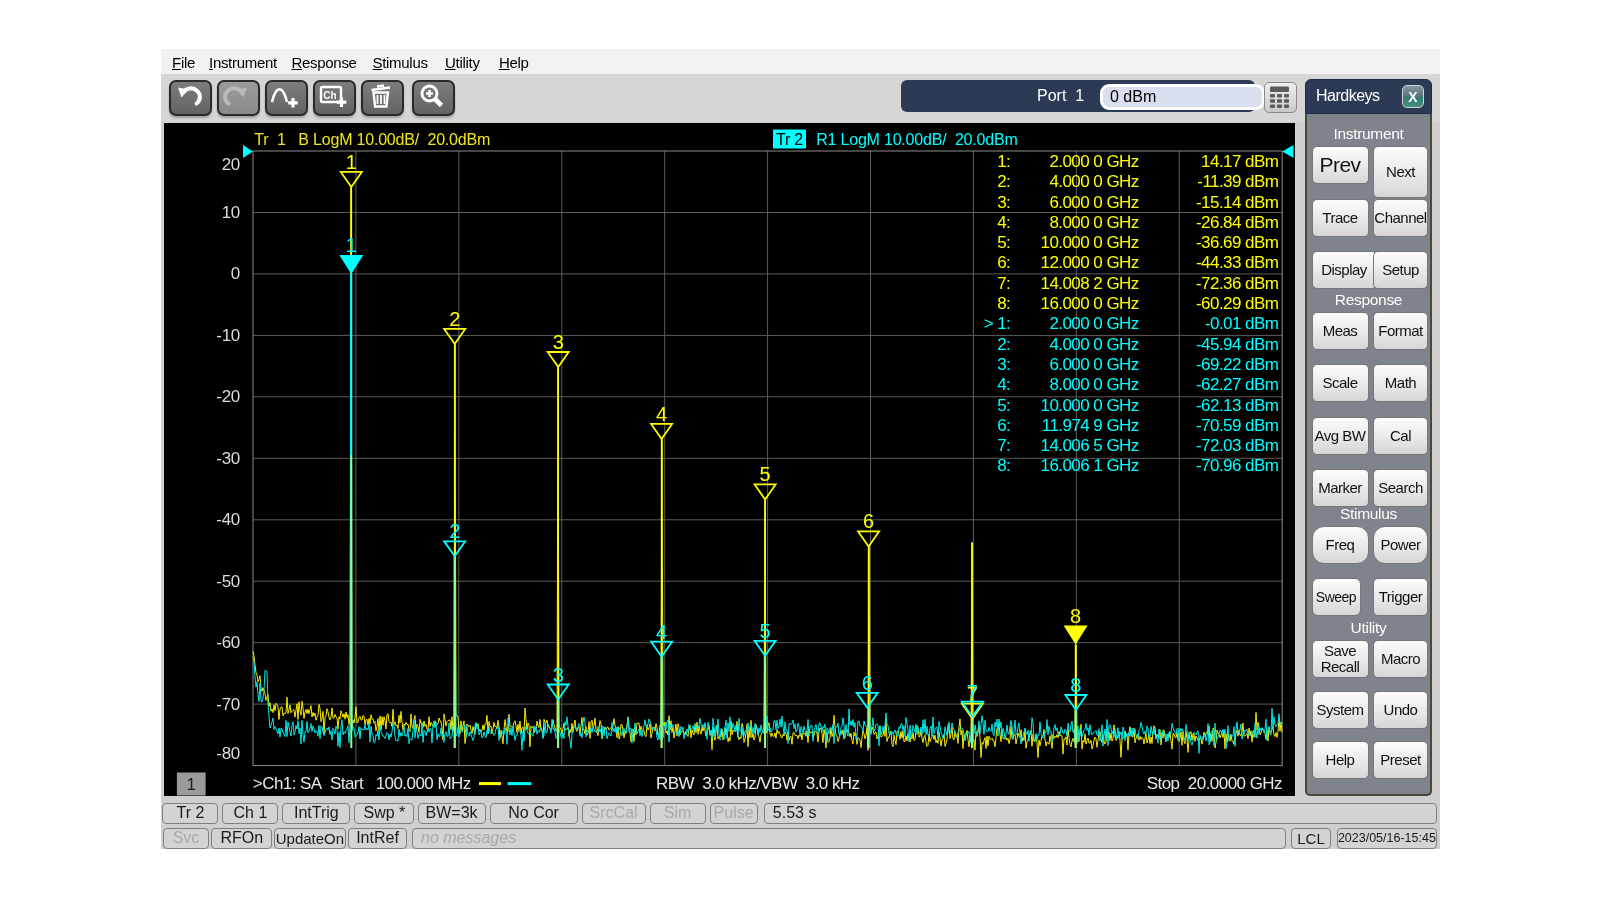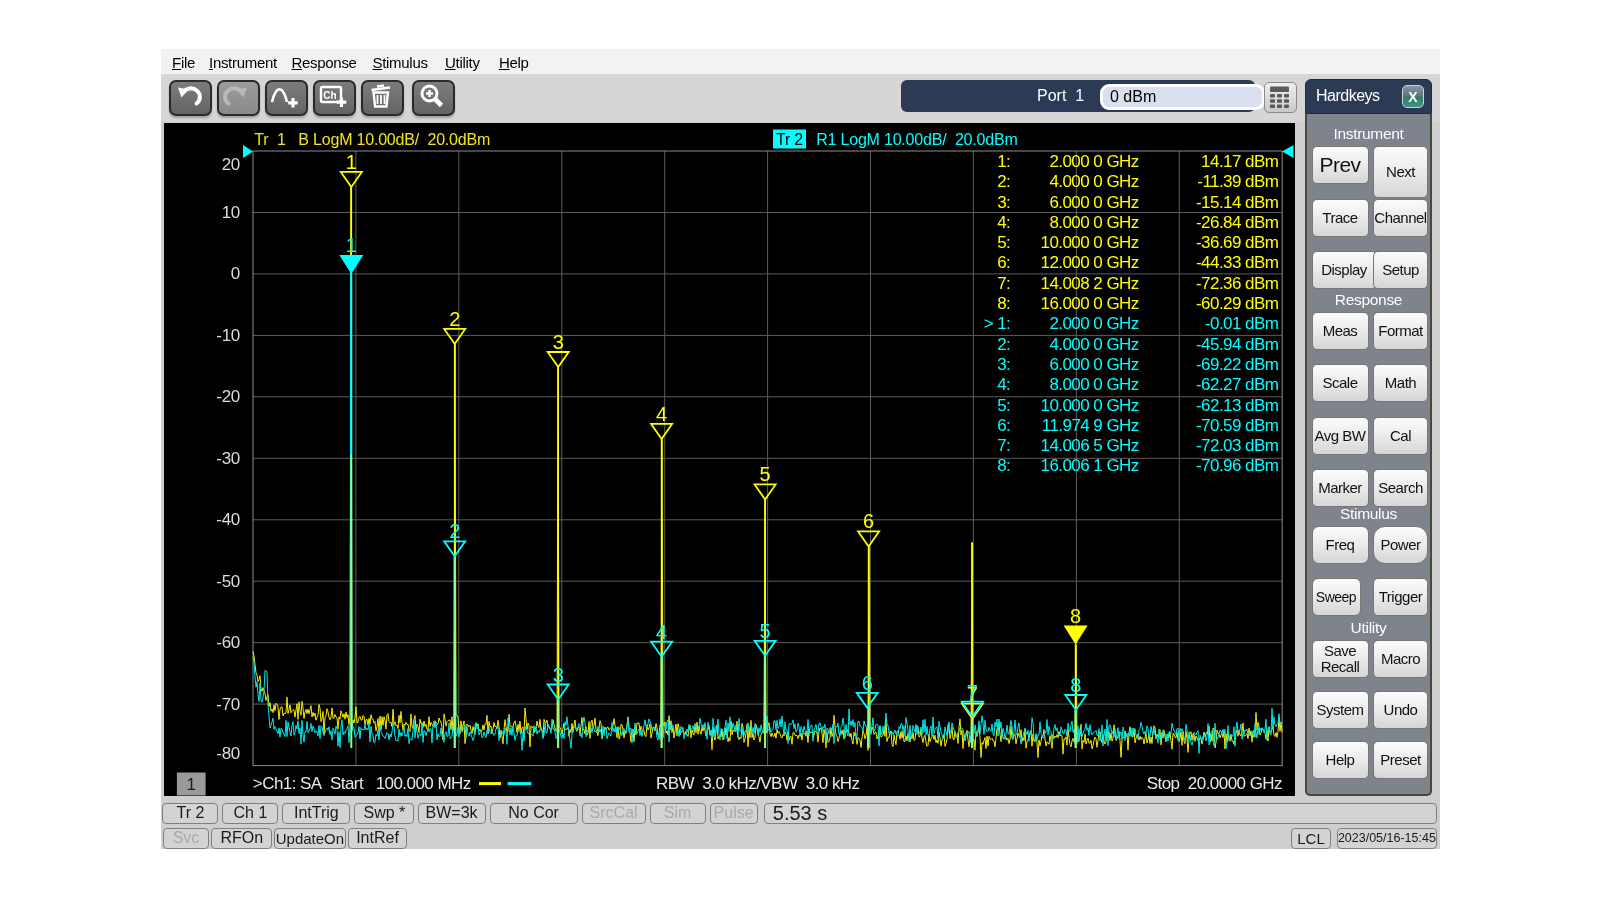--- a/index.html
+++ b/index.html
@@ -221,40 +221,41 @@
       <div style="position:absolute;left:0;top:211.5px;width:127px;text-align:center;font-size:15.5px;letter-spacing:-0.3px;color:#fff">Response</div>
       <div style="position:absolute;width:57px;left:6.5px;top:232.5px;height:38px;background:linear-gradient(180deg,#fcfcfc,#ececec 45%,#d6d6d6);border:1px solid #777;border-radius:5px;display:flex;align-items:center;justify-content:center;font-size:15px;letter-spacing:-0.5px;color:#111;line-height:16px;text-align:center;white-space:nowrap;box-sizing:border-box">Meas</div>
       <div style="position:absolute;width:55px;left:68px;top:232.5px;height:38px;background:linear-gradient(180deg,#fcfcfc,#ececec 45%,#d6d6d6);border:1px solid #777;border-radius:5px;display:flex;align-items:center;justify-content:center;font-size:15px;letter-spacing:-0.5px;color:#111;line-height:16px;text-align:center;white-space:nowrap;box-sizing:border-box">Format</div>
       <div style="position:absolute;width:57px;left:6.5px;top:285.0px;height:38px;background:linear-gradient(180deg,#fcfcfc,#ececec 45%,#d6d6d6);border:1px solid #777;border-radius:5px;display:flex;align-items:center;justify-content:center;font-size:15px;letter-spacing:-0.5px;color:#111;line-height:16px;text-align:center;white-space:nowrap;box-sizing:border-box">Scale</div>
       <div style="position:absolute;width:55px;left:68px;top:285.0px;height:38px;background:linear-gradient(180deg,#fcfcfc,#ececec 45%,#d6d6d6);border:1px solid #777;border-radius:5px;display:flex;align-items:center;justify-content:center;font-size:15px;letter-spacing:-0.5px;color:#111;line-height:16px;text-align:center;white-space:nowrap;box-sizing:border-box">Math</div>
       <div style="position:absolute;width:57px;left:6.5px;top:337.5px;height:38px;background:linear-gradient(180deg,#fcfcfc,#ececec 45%,#d6d6d6);border:1px solid #777;border-radius:5px;display:flex;align-items:center;justify-content:center;font-size:15px;letter-spacing:-0.5px;color:#111;line-height:16px;text-align:center;white-space:nowrap;box-sizing:border-box">Avg BW</div>
       <div style="position:absolute;width:55px;left:68px;top:337.5px;height:38px;background:linear-gradient(180deg,#fcfcfc,#ececec 45%,#d6d6d6);border:1px solid #777;border-radius:5px;display:flex;align-items:center;justify-content:center;font-size:15px;letter-spacing:-0.5px;color:#111;line-height:16px;text-align:center;white-space:nowrap;box-sizing:border-box">Cal</div>
       <div style="position:absolute;width:57px;left:6.5px;top:390.0px;height:38px;background:linear-gradient(180deg,#fcfcfc,#ececec 45%,#d6d6d6);border:1px solid #777;border-radius:5px;display:flex;align-items:center;justify-content:center;font-size:15px;letter-spacing:-0.5px;color:#111;line-height:16px;text-align:center;white-space:nowrap;box-sizing:border-box">Marker</div>
       <div style="position:absolute;width:55px;left:68px;top:390.0px;height:38px;background:linear-gradient(180deg,#fcfcfc,#ececec 45%,#d6d6d6);border:1px solid #777;border-radius:5px;display:flex;align-items:center;justify-content:center;font-size:15px;letter-spacing:-0.5px;color:#111;line-height:16px;text-align:center;white-space:nowrap;box-sizing:border-box">Search</div>
       <div style="position:absolute;left:0;top:425.5px;width:127px;text-align:center;font-size:15.5px;letter-spacing:-0.3px;color:#fff">Stimulus</div>
-      <div style="position:absolute;width:57px;left:6.5px;top:446.5px;height:38px;background:linear-gradient(180deg,#fcfcfc,#ececec 45%,#d6d6d6);border:1px solid #777;border-radius:7px;display:flex;align-items:center;justify-content:center;font-size:15px;letter-spacing:-0.5px;color:#111;line-height:16px;text-align:center;white-space:nowrap;box-sizing:border-box">Freq</div>
+      <div style="position:absolute;width:57px;left:6.5px;top:446.5px;height:38px;background:linear-gradient(180deg,#fcfcfc,#ececec 45%,#d6d6d6);border:1px solid #777;border-radius:12px;display:flex;align-items:center;justify-content:center;font-size:15px;letter-spacing:-0.5px;color:#111;line-height:16px;text-align:center;white-space:nowrap;box-sizing:border-box">Freq</div>
       <div style="position:absolute;width:55px;left:68px;top:446.5px;height:38px;background:linear-gradient(180deg,#fcfcfc,#ececec 45%,#d6d6d6);border:1px solid #777;border-radius:12px;display:flex;align-items:center;justify-content:center;font-size:15px;letter-spacing:-0.5px;color:#111;line-height:16px;text-align:center;white-space:nowrap;box-sizing:border-box">Power</div>
       <div style="position:absolute;width:49px;left:6.5px;top:499.0px;height:38px;background:linear-gradient(180deg,#fcfcfc,#ececec 45%,#d6d6d6);border:1px solid #777;border-radius:6px;display:flex;align-items:center;justify-content:center;font-size:14px;letter-spacing:-0.5px;color:#111;line-height:16px;text-align:center;white-space:nowrap;box-sizing:border-box">Sweep</div>
       <div style="position:absolute;width:55px;left:68px;top:499.0px;height:38px;background:linear-gradient(180deg,#fcfcfc,#ececec 45%,#d6d6d6);border:1px solid #777;border-radius:5px;display:flex;align-items:center;justify-content:center;font-size:15px;letter-spacing:-0.5px;color:#111;line-height:16px;text-align:center;white-space:nowrap;box-sizing:border-box">Trigger</div>
       <div style="position:absolute;left:0;top:540.0px;width:127px;text-align:center;font-size:15.5px;letter-spacing:-0.3px;color:#fff">Utility</div>
       <div style="position:absolute;width:57px;left:6.5px;top:561.0px;height:38px;background:linear-gradient(180deg,#fcfcfc,#ececec 45%,#d6d6d6);border:1px solid #777;border-radius:5px;display:flex;align-items:center;justify-content:center;font-size:15px;letter-spacing:-0.5px;color:#111;line-height:16px;text-align:center;white-space:nowrap;box-sizing:border-box">Save<br>Recall</div>
       <div style="position:absolute;width:55px;left:68px;top:561.0px;height:38px;background:linear-gradient(180deg,#fcfcfc,#ececec 45%,#d6d6d6);border:1px solid #777;border-radius:5px;display:flex;align-items:center;justify-content:center;font-size:15px;letter-spacing:-0.5px;color:#111;line-height:16px;text-align:center;white-space:nowrap;box-sizing:border-box">Macro</div>
       <div style="position:absolute;width:57px;left:6.5px;top:611.5px;height:38px;background:linear-gradient(180deg,#fcfcfc,#ececec 45%,#d6d6d6);border:1px solid #777;border-radius:5px;display:flex;align-items:center;justify-content:center;font-size:15px;letter-spacing:-0.5px;color:#111;line-height:16px;text-align:center;white-space:nowrap;box-sizing:border-box">System</div>
       <div style="position:absolute;width:55px;left:68px;top:611.5px;height:38px;background:linear-gradient(180deg,#fcfcfc,#ececec 45%,#d6d6d6);border:1px solid #777;border-radius:5px;display:flex;align-items:center;justify-content:center;font-size:15px;letter-spacing:-0.5px;color:#111;line-height:16px;text-align:center;white-space:nowrap;box-sizing:border-box">Undo</div>
       <div style="position:absolute;width:57px;left:6.5px;top:662.0px;height:38px;background:linear-gradient(180deg,#fcfcfc,#ececec 45%,#d6d6d6);border:1px solid #777;border-radius:5px;display:flex;align-items:center;justify-content:center;font-size:15px;letter-spacing:-0.5px;color:#111;line-height:16px;text-align:center;white-space:nowrap;box-sizing:border-box">Help</div>
       <div style="position:absolute;width:55px;left:68px;top:662.0px;height:38px;background:linear-gradient(180deg,#fcfcfc,#ececec 45%,#d6d6d6);border:1px solid #777;border-radius:5px;display:flex;align-items:center;justify-content:center;font-size:15px;letter-spacing:-0.5px;color:#111;line-height:16px;text-align:center;white-space:nowrap;box-sizing:border-box">Preset</div>
     </div>
   <div style="position:absolute;left:162.4px;top:802.5px;width:56.0px;height:21px;background:#d3d3d3;border:1px solid #7f7f7f;border-radius:4px;display:flex;align-items:center;justify-content:center;font-size:16px;color:#1a1a1a;box-sizing:border-box;white-space:nowrap;overflow:hidden">Tr 2</div>
     <div style="position:absolute;left:222.4px;top:802.5px;width:55.99999999999997px;height:21px;background:#d3d3d3;border:1px solid #7f7f7f;border-radius:4px;display:flex;align-items:center;justify-content:center;font-size:16px;color:#1a1a1a;box-sizing:border-box;white-space:nowrap;overflow:hidden">Ch 1</div>
     <div style="position:absolute;left:282.4px;top:802.5px;width:68.0px;height:21px;background:#d3d3d3;border:1px solid #7f7f7f;border-radius:4px;display:flex;align-items:center;justify-content:center;font-size:16px;color:#1a1a1a;box-sizing:border-box;white-space:nowrap;overflow:hidden">IntTrig</div>
     <div style="position:absolute;left:354.4px;top:802.5px;width:60.0px;height:21px;background:#d3d3d3;border:1px solid #7f7f7f;border-radius:4px;display:flex;align-items:center;justify-content:center;font-size:16px;color:#1a1a1a;box-sizing:border-box;white-space:nowrap;overflow:hidden">Swp *</div>
     <div style="position:absolute;left:417.6px;top:802.5px;width:68.0px;height:21px;background:#d3d3d3;border:1px solid #7f7f7f;border-radius:4px;display:flex;align-items:center;justify-content:center;font-size:16px;color:#1a1a1a;box-sizing:border-box;white-space:nowrap;overflow:hidden">BW=3k</div>
     <div style="position:absolute;left:489.6px;top:802.5px;width:88.0px;height:21px;background:#d3d3d3;border:1px solid #7f7f7f;border-radius:4px;display:flex;align-items:center;justify-content:center;font-size:16px;color:#1a1a1a;box-sizing:border-box;white-space:nowrap;overflow:hidden">No Cor</div>
     <div style="position:absolute;left:581.6px;top:802.5px;width:64.0px;height:21px;background:#d3d3d3;border:1px solid #7f7f7f;border-radius:4px;display:flex;align-items:center;justify-content:center;font-size:16px;color:#a9a9a9;box-sizing:border-box;white-space:nowrap;overflow:hidden">SrcCal</div>
     <div style="position:absolute;left:649.6px;top:802.5px;width:56.0px;height:21px;background:#d3d3d3;border:1px solid #7f7f7f;border-radius:4px;display:flex;align-items:center;justify-content:center;font-size:16px;color:#a9a9a9;box-sizing:border-box;white-space:nowrap;overflow:hidden">Sim</div>
     <div style="position:absolute;left:709.6px;top:802.5px;width:48.0px;height:21px;background:#d3d3d3;border:1px solid #7f7f7f;border-radius:4px;display:flex;align-items:center;justify-content:center;font-size:16px;color:#a9a9a9;box-sizing:border-box;white-space:nowrap;overflow:hidden">Pulse</div>
-    <div style="position:absolute;left:763.8px;top:802.5px;width:673.2px;height:21px;background:#d3d3d3;border:1px solid #7f7f7f;border-radius:4px;display:flex;align-items:center;justify-content:flex-start;padding-left:8px;font-size:20px;color:#1a1a1a;box-sizing:border-box;white-space:nowrap;overflow:hidden">5.53 s</div>
+    <div style="position:absolute;left:763.8px;top:802.5px;width:673.2px;height:21px;background:#d3d3d3;border:1px solid #7f7f7f;border-radius:4px;display:flex;align-items:center;justify-content:flex-start;padding-left:8px;font-size:16px;color:#1a1a1a;box-sizing:border-box;white-space:nowrap;overflow:hidden">5.53 s</div>
     <div style="position:absolute;left:163px;top:827.5px;width:46px;height:21px;background:#d3d3d3;border:1px solid #7f7f7f;border-radius:4px;display:flex;align-items:center;justify-content:center;font-size:16px;color:#a9a9a9;box-sizing:border-box;white-space:nowrap;overflow:hidden">Svc</div>
     <div style="position:absolute;left:211.3px;top:827.5px;width:61.0px;height:21px;background:#d3d3d3;border:1px solid #7f7f7f;border-radius:4px;display:flex;align-items:center;justify-content:center;font-size:16px;color:#1a1a1a;box-sizing:border-box;white-space:nowrap;overflow:hidden">RFOn</div>
     <div style="position:absolute;left:274.3px;top:827.5px;width:71.30000000000001px;height:21px;background:#d3d3d3;border:1px solid #7f7f7f;border-radius:4px;display:flex;align-items:center;justify-content:center;font-size:15px;color:#1a1a1a;box-sizing:border-box;white-space:nowrap;overflow:hidden">UpdateOn</div>
     <div style="position:absolute;left:347.6px;top:827.5px;width:59.799999999999955px;height:21px;background:#d3d3d3;border:1px solid #7f7f7f;border-radius:4px;display:flex;align-items:center;justify-content:center;font-size:16px;color:#1a1a1a;box-sizing:border-box;white-space:nowrap;overflow:hidden">IntRef</div>
+    <div style="position:absolute;left:412px;top:827.5px;width:873.5px;height:21px;background:#d3d3d3;border:1px solid #7f7f7f;border-radius:4px;display:flex;align-items:center;justify-content:flex-start;padding-left:8px;font-size:16px;color:#a9a9a9;font-style:italic;box-sizing:border-box;white-space:nowrap;overflow:hidden">no messages</div>
     <div style="position:absolute;left:1291.2px;top:827.5px;width:39.59999999999991px;height:21px;background:#d3d3d3;border:1px solid #7f7f7f;border-radius:4px;display:flex;align-items:center;justify-content:center;font-size:15px;color:#1a1a1a;box-sizing:border-box;white-space:nowrap;overflow:hidden">LCL</div>
     <div style="position:absolute;left:1336.8px;top:827.5px;width:100.20000000000005px;height:21px;background:#d3d3d3;border:1px solid #7f7f7f;border-radius:4px;display:flex;align-items:center;justify-content:center;font-size:12.5px;color:#1a1a1a;box-sizing:border-box;white-space:nowrap;overflow:hidden">2023/05/16-15:45</div>
 </div>
 </body></html>

